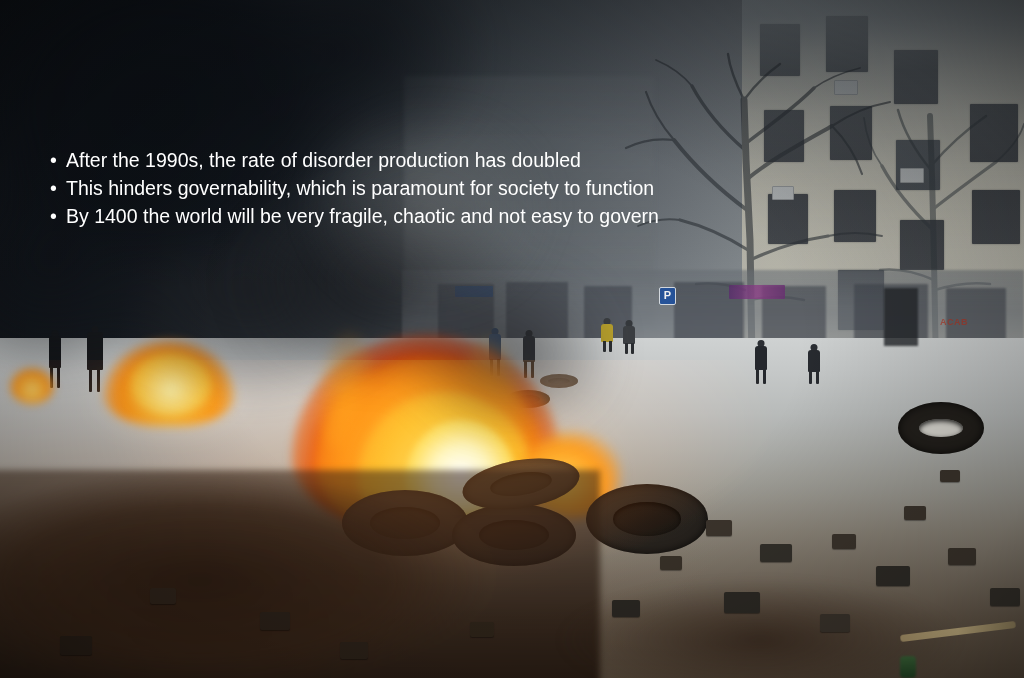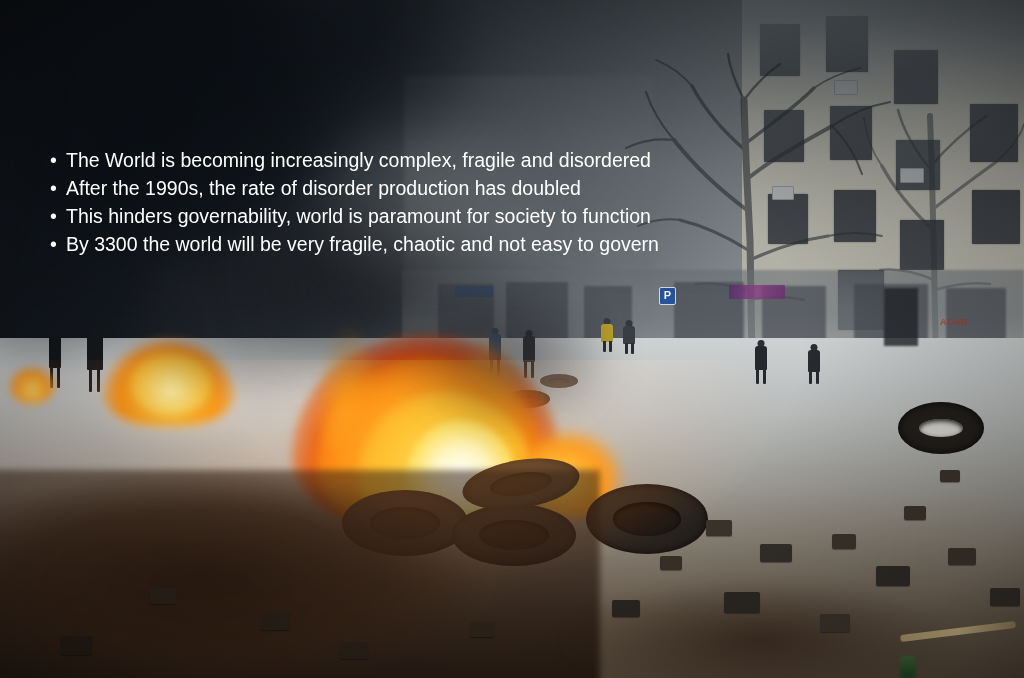--- a/index.html
+++ b/index.html
@@ -553,19 +553,18 @@
     <div class="layer" id="smoke"></div>
     <div class="layer" id="smoke2"></div>
     <div class="layer" id="smokelight"></div>
 
     <div class="layer" id="topdark"></div>
     <div class="layer" id="vignette"></div>
   </div>
 
 
   <ul id="bullets">
-    <li>The World is becoming increasingly complex, fragile and disordered</li>
     <li>After the 1990s, the rate of disorder production has doubled</li>
-    <li>This hinders governability, world is paramount for society to function</li>
-    <li>By 3300 the world will be very fragile, chaotic and not easy to govern</li>
+    <li>This hinders governability, which is paramount for society to function</li>
+    <li>By 1400 the world will be very fragile, chaotic and not easy to govern</li>
   </ul>
 
 </div>
 
 </body></html>

